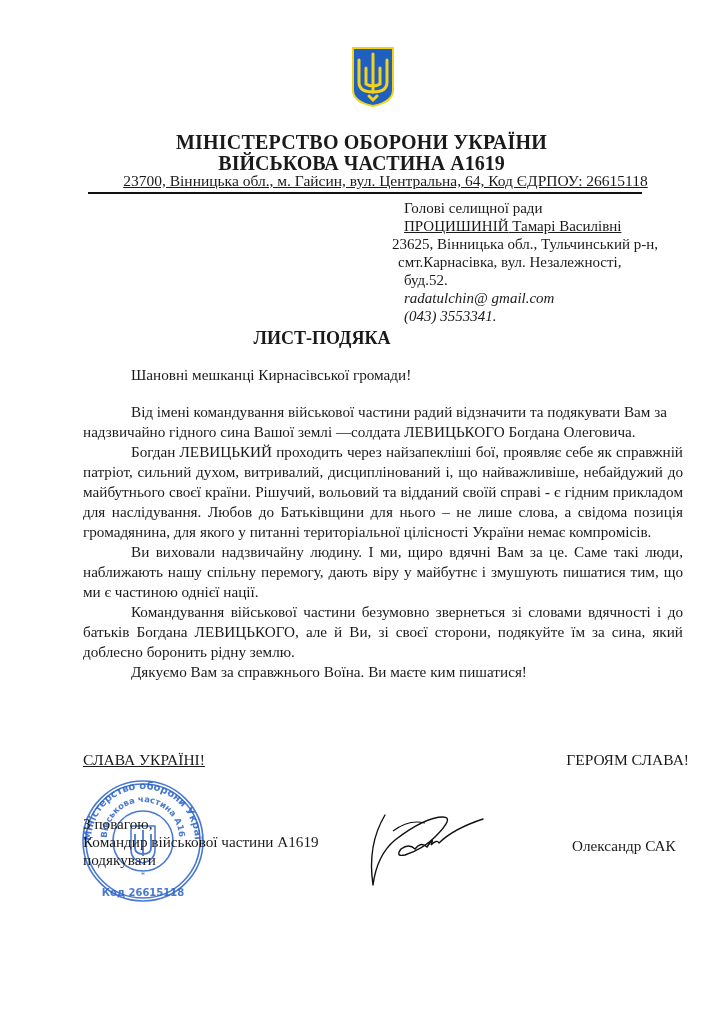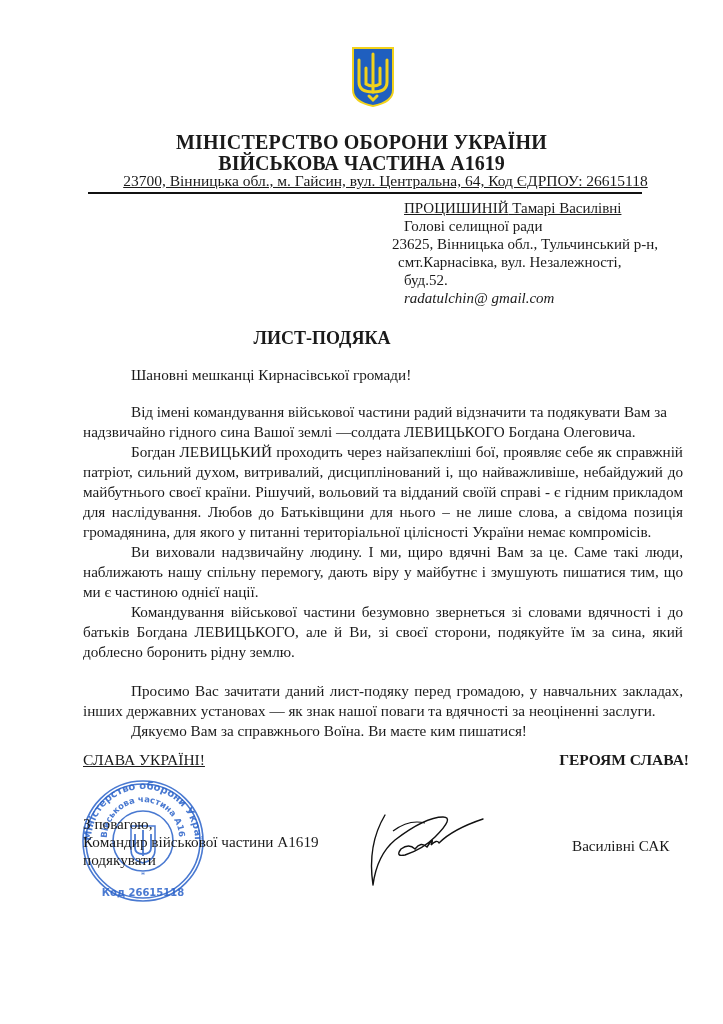--- a/index.html
+++ b/index.html
@@ -12,21 +12,21 @@
   .hdr3 { left: 0; width: 723px; top: 172px; text-align: center; font-size: 15.5px; text-decoration: underline; padding-left: 24px; }
   .rule { left: 88px; width: 554px; top: 192px; height: 0; border-top: 2px solid #111; }
   .addr { left: 404px; font-size: 15px; line-height: 18px; }
   .addr div { white-space: nowrap; }
   .title { left: 0; width: 644px; top: 328px; text-align: center; font-weight: bold; font-size: 18px; }
   .body { left: 83px; width: 600px; font-size: 15.2px; line-height: 20px; text-align: justify; }
   .body p { margin: 0; }
   .ind { text-indent: 48px; }
   .greet { left: 131px; top: 366px; font-size: 15.2px; }
   .slava { left: 83px; top: 751px; font-size: 15.5px; text-decoration: underline; }
-  .geroyam { right: 34px; top: 751px; font-size: 15.5px; font-weight: bold; }
+  .geroyam { right: 34px; top: 751px; font-size: 15.5px; }
   .sigtext { left: 83px; top: 815px; font-size: 15.2px; line-height: 18px; }
   .name { left: 572px; top: 837px; font-size: 15.2px; }
   .stamp { left: 73px; top: 776px; width: 140px; height: 130px; }
   .signature { left: 365px; top: 805px; width: 120px; height: 85px; }
 </style>
 </head>
 <body>
 
 <svg class="abs emblem" viewBox="0 0 44 62">
   <path d="M2 2 H42 V44 Q42 56 22 60 Q2 56 2 44 Z" fill="#1f5fbf" stroke="#f2d21b" stroke-width="2"></path>
@@ -37,38 +37,38 @@
     <path d="M18 50 L22 54 L26 50"></path>
   </g>
 </svg>
 
 <div class="abs hdr1">МІНІСТЕРСТВО ОБОРОНИ УКРАЇНИ</div>
 <div class="abs hdr2">ВІЙСЬКОВА ЧАСТИНА А1619</div>
 <div class="abs hdr3">23700, Вінницька обл., м. Гайсин, вул. Центральна, 64, Код ЄДРПОУ: 26615118</div>
 <div class="abs rule"></div>
 
 <div class="abs addr" style="top:199px;">
+  <div>Голові селищної ради</div>
   <div><span style="text-decoration:underline;"><span>ПРОЦИШИНІЙ</span><span> Тамарі Василівні</span></span></div>
-  <div>Голові селищної ради</div>
   <div style="margin-left:-12px;">23625, Вінницька обл., Тульчинський р-н,</div>
   <div style="margin-left:-6px;">смт.Карнасівка, вул. Незалежності,</div>
   <div>буд.52.</div>
   <div style="font-style:italic;">radatulchin@ gmail.com</div>
+  <div style="font-style:italic;">(043) 3553341.</div>
 </div>
 
 <div class="abs title">ЛИСТ-ПОДЯКА</div>
 
 <div class="abs greet">Шановні мешканці Кирнасівської громади!</div>
 
 <div class="abs body" style="top:402px;">
   <p class="ind" style="text-align:left;">Від імені командування військової частини радий відзначити та подякувати Вам за надзвичайно гідного сина Вашої землі —солдата ЛЕВИЦЬКОГО Богдана Олеговича.</p>
   <p class="ind">Богдан ЛЕВИЦЬКИЙ проходить через найзапекліші бої, проявляє себе як справжній патріот, сильний духом, витривалий, дисциплінований і, що найважливіше, небайдужий до майбутнього своєї країни. Рішучий, вольовий та  відданий своїй справі - є гідним прикладом для наслідування. Любов до Батьківщини для нього – не лише слова, а свідома позиція громадянина, для якого у питанні територіальної цілісності України немає компромісів.</p>
   <p class="ind">Ви виховали надзвичайну людину. І ми, щиро вдячні Вам за це. Саме такі люди, наближають нашу спільну перемогу, дають віру у майбутнє і змушують пишатися тим, що ми є частиною однієї нації.</p>
   <p class="ind">Командування військової частини безумовно звернеться зі словами вдячності і до батьків Богдана ЛЕВИЦЬКОГО, але й Ви, зі своєї сторони, подякуйте їм за сина, який доблесно боронить рідну землю.</p>
-  <p class="ind" style="margin-top:19px;">Просимо Вас зачитати даний лист-подяку перед громадою, у навчальних закладах, інших державних установах — як знак нашої поваги та вдячності за неоціненні заслуги.</p>
   <p class="ind">Дякуємо Вам за справжнього Воїна. Ви маєте ким пишатися!</p>
 </div>
 
 <div class="abs slava">СЛАВА УКРАЇНІ!</div>
 <div class="abs geroyam">ГЕРОЯМ СЛАВА!</div>
 
 <svg class="abs stamp" viewBox="0 0 140 130">
   <defs>
     <path id="outerArc" d="M18 65 A52 52 0 1 1 122 65"></path>
     <path id="innerArc" d="M34 62 A36 36 0 0 1 106 62"></path>
@@ -96,13 +96,13 @@
   <div>З повагою,</div>
   <div>Командир військової частини А1619</div>
   <div>подякувати</div>
 </div>
 
 <svg class="abs signature" viewBox="0 0 120 85">
   <path d="M20 10 Q2 40 8 80 M8 80 Q12 50 30 35 Q60 12 78 12 Q90 12 70 32 Q58 44 40 50 Q30 52 36 44 Q44 38 50 44 Q56 36 62 42 Q70 30 66 40 Q72 34 74 38 M74 38 Q88 24 118 14" fill="none" stroke="#111" stroke-width="1.4" stroke-linecap="round"></path>
   <path d="M28 26 Q44 14 60 18" fill="none" stroke="#111" stroke-width="1.2"></path>
 </svg>
 
-<div class="abs name">Василівні САК</div>
+<div class="abs name">Олександр САК</div>
 
 </body></html>

